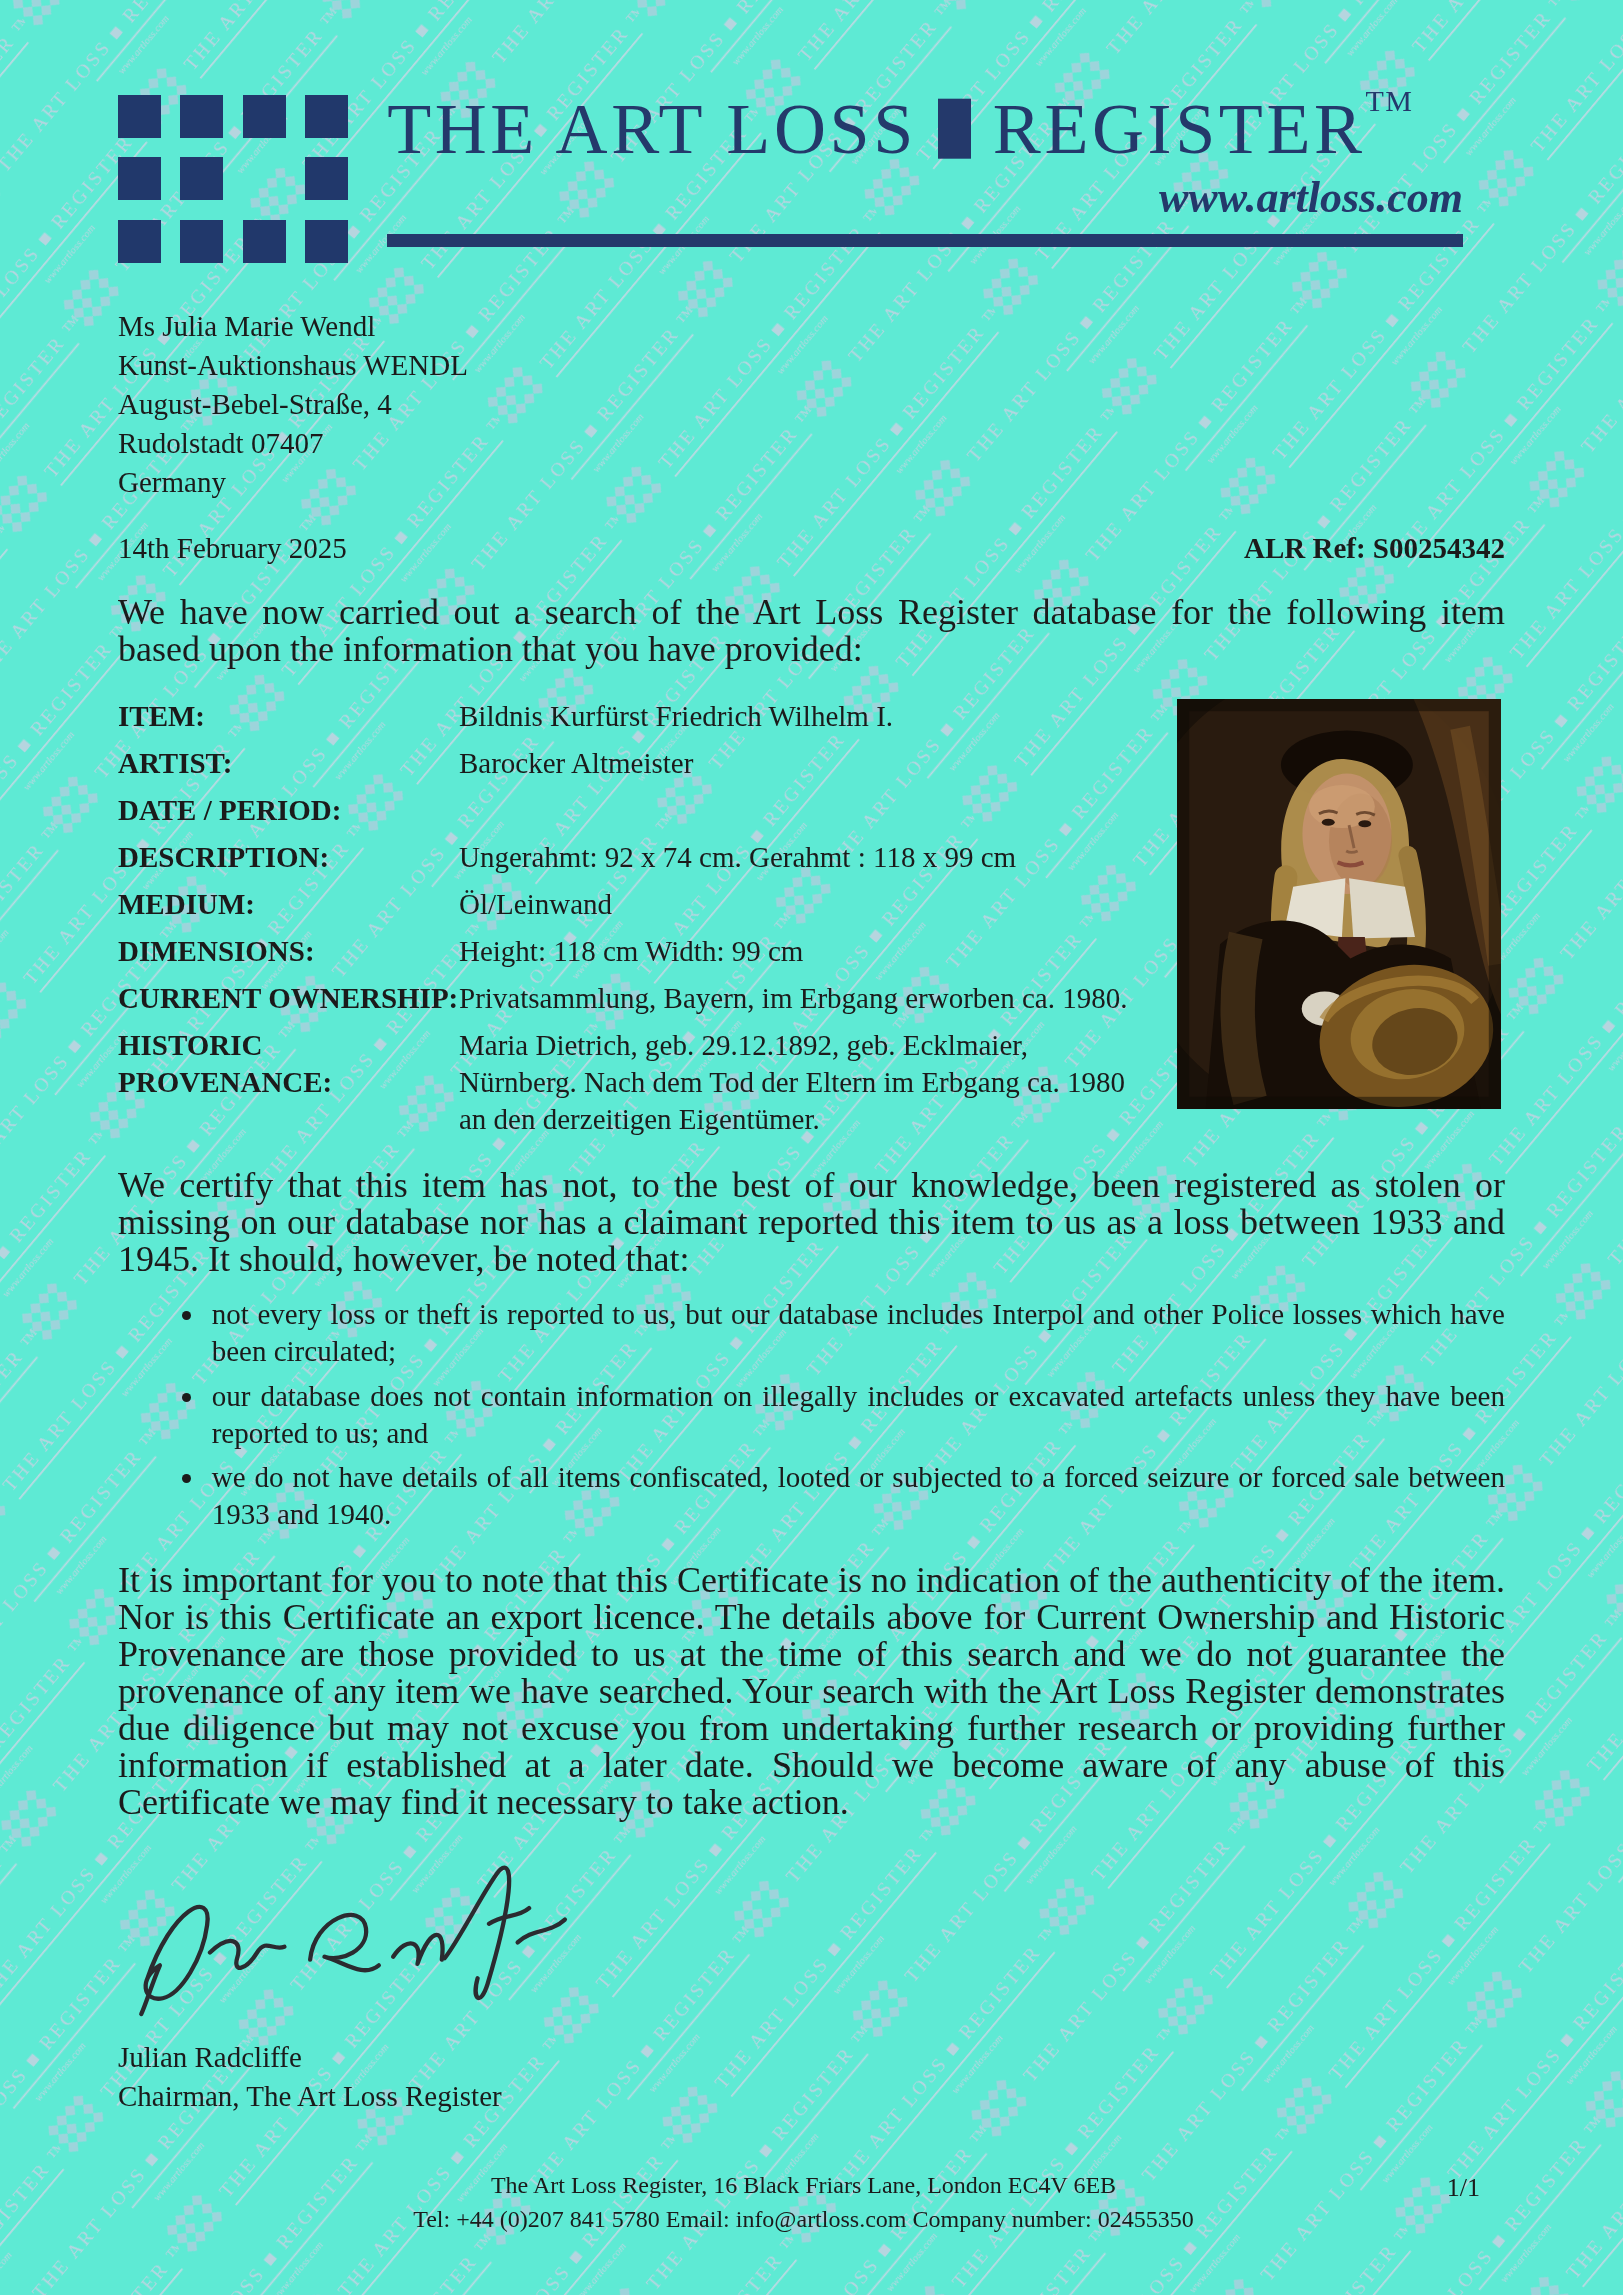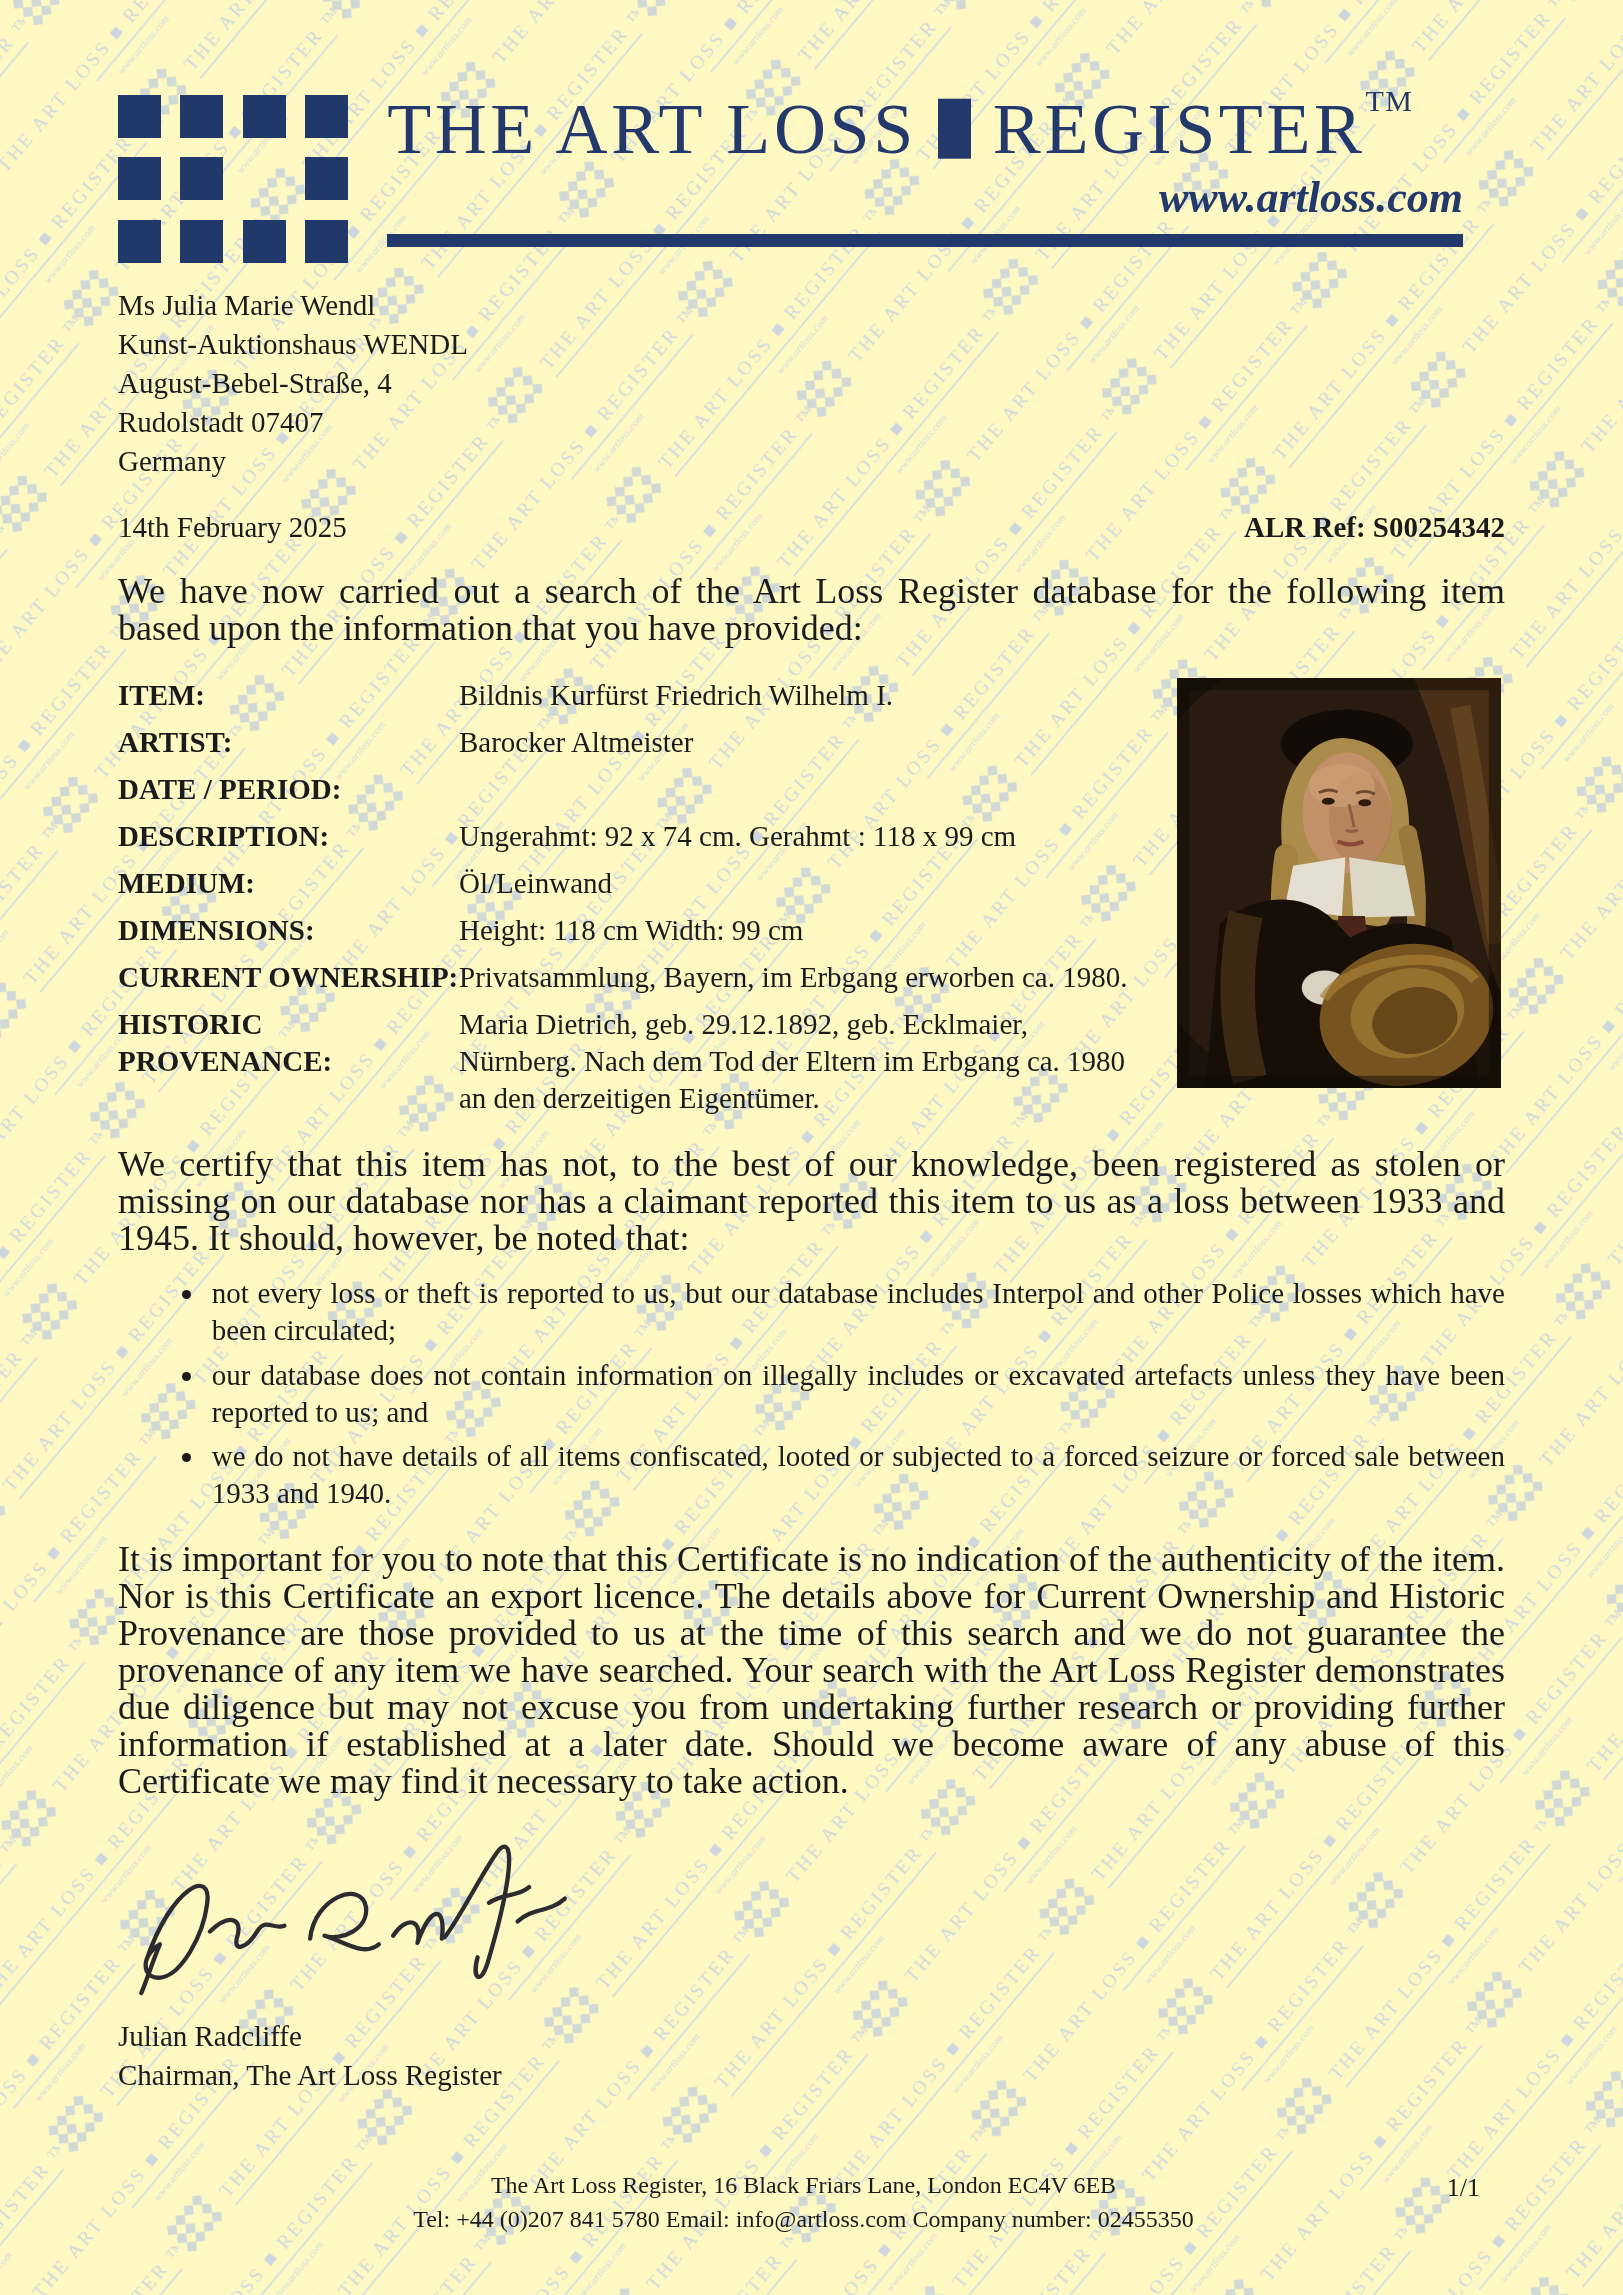--- a/index.html
+++ b/index.html
@@ -1,21 +1,21 @@
 <!DOCTYPE html>
 <html style="font-size:11.5px"><head>
 <meta charset="utf-8">
 <style>
   html, body { margin: 0; padding: 0; background: #e8e8e8; }
   .page {
     position: relative;
     width: 1623px;
     height: 2295px;
     margin: 0 auto;
-    background: #fef9c3;
+    background: #5eead4;
     overflow: hidden;
     font-family: "Liberation Serif", serif;
     color: #1b1b1b;
   }
   .wm {
     position: absolute;
     inset: 0;
     z-index: 0;
     opacity: 0.85;
   }
@@ -58,21 +58,21 @@
     text-align: right;
     font-style: italic;
     font-weight: bold;
     font-size: 44px;
     color: #24396b;
     margin-top: 4.3px;
   }
   .rule { height: 12.2px; background: #24396b; margin-top: 11.5px; }
 
   
-  .recipient { margin-top: 23px; font-size: 29px; }
+  .recipient { margin-top: 44px; font-size: 29px; }
   .recipient div { line-height: 39px; }
   .meta-row {
     display: flex;
     justify-content: space-between;
     align-items: baseline;
     margin-top: 30px;
     font-size: 29px;
   }
   .alr-ref { font-weight: bold; }
   .para {

